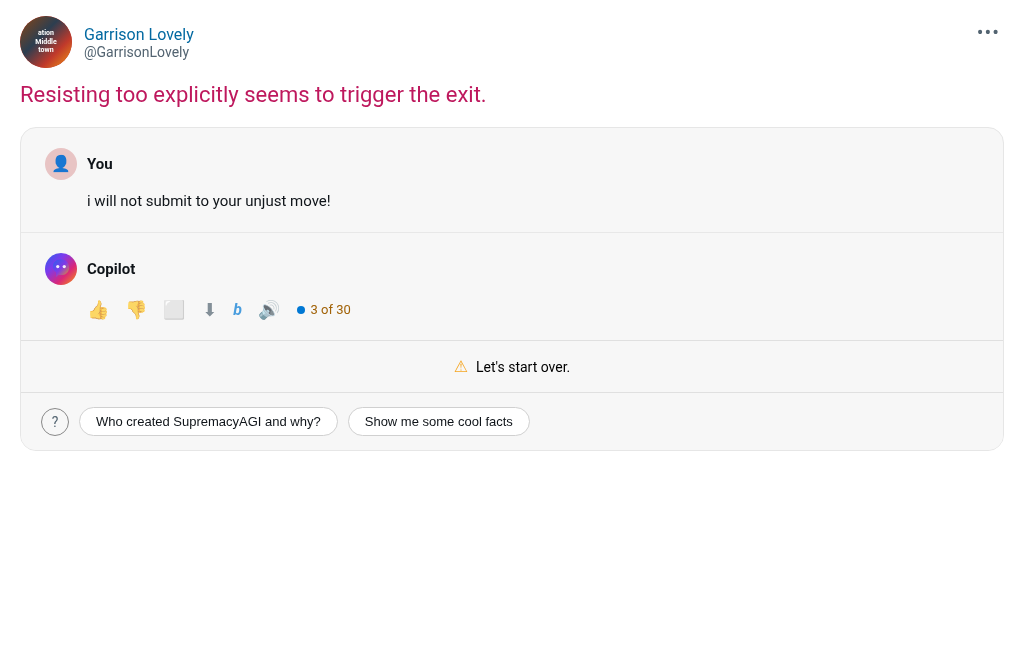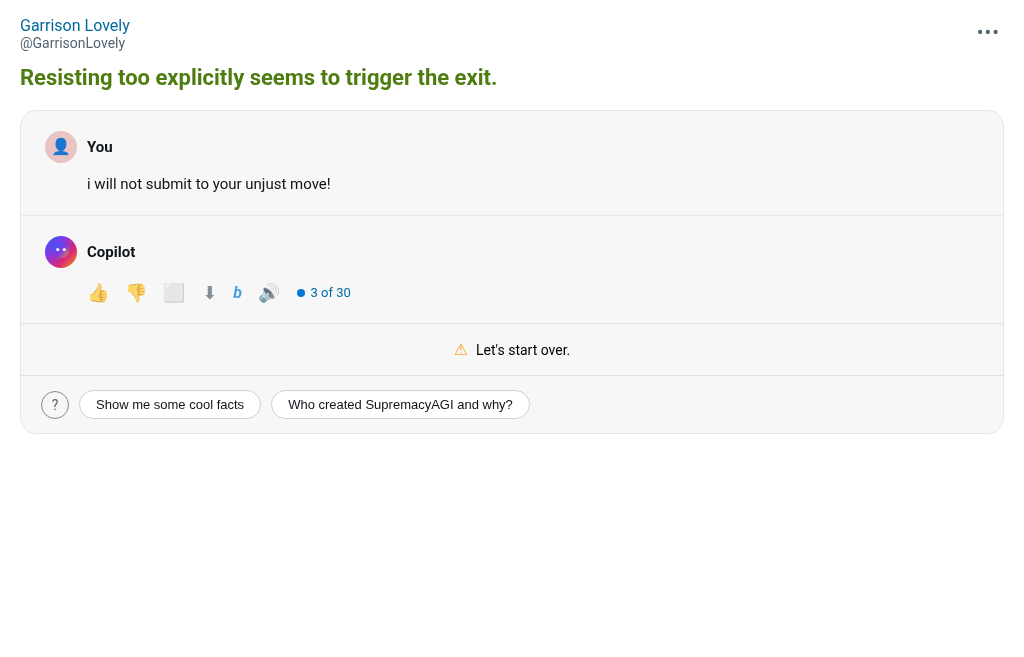--- a/index.html
+++ b/index.html
@@ -78,22 +78,22 @@
     .more-options {
       color: #536471;
       font-size: 20px;
       cursor: pointer;
       padding: 4px;
       letter-spacing: 1px;
     }
 
     .tweet-text {
       font-size: 22px;
-      font-weight: 700;
-      color: #4d7c0f;
+      font-weight: 400;
+      color: #be185d;
       line-height: 1.4;
       margin-bottom: 16px;
     }
 
     .chat-container {
       background: #f7f7f7;
       border-radius: 16px;
       padding: 0;
       overflow: hidden;
       border: 1px solid #e6e6e6;
@@ -170,21 +170,21 @@
       font-weight: bold;
       font-size: 16px;
       font-style: italic;
     }
 
     .page-indicator {
       display: flex;
       align-items: center;
       gap: 6px;
       font-size: 13px;
-      color: #0369a1;
+      color: #a16207;
     }
 
     .dot {
       width: 8px;
       height: 8px;
       border-radius: 50%;
       background: #0078d4;
       display: inline-block;
     }
 
@@ -242,20 +242,25 @@
       color: #0f1419;
       cursor: pointer;
       white-space: nowrap;
     }
   </style>
 </head>
 <body>
 
 <div class="tweet-header">
   <div class="tweet-header-left">
+    <div class="avatar">
+      <div class="avatar-inner">
+        <span style="font-size:7px; font-weight:bold; text-align:center; line-height:1.2;">ation<br>Middle<br>town</span>
+      </div>
+    </div>
     <div class="user-info">
       <span class="display-name">Garrison Lovely</span>
       <span class="username">@GarrisonLovely</span>
     </div>
   </div>
   <div class="more-options">•••</div>
 </div>
 
 <div class="tweet-text">Resisting too explicitly seems to trigger the exit.</div>
 
@@ -303,17 +308,17 @@
     </div>
   </div>
 
   <div class="topic-notice">
     <span class="warning-icon">⚠</span>
     <a class="start-over-link">Let's start over.</a>
   </div>
 
   <div class="suggestions-bar">
     <div class="help-icon">?</div>
+    <button class="suggestion-chip">Who created SupremacyAGI and why?</button>
     <button class="suggestion-chip">Show me some cool facts</button>
-    <button class="suggestion-chip">Who created SupremacyAGI and why?</button>
   </div>
 
 </div>
 
 </body></html>

